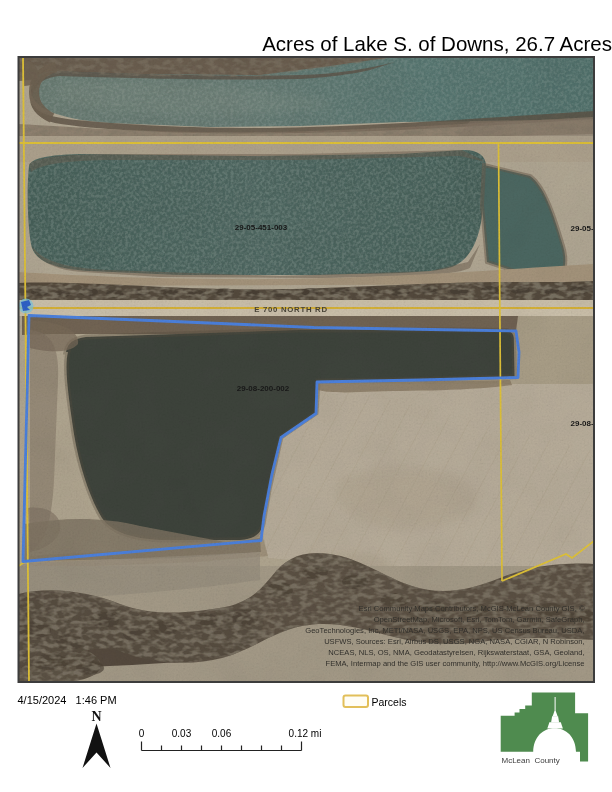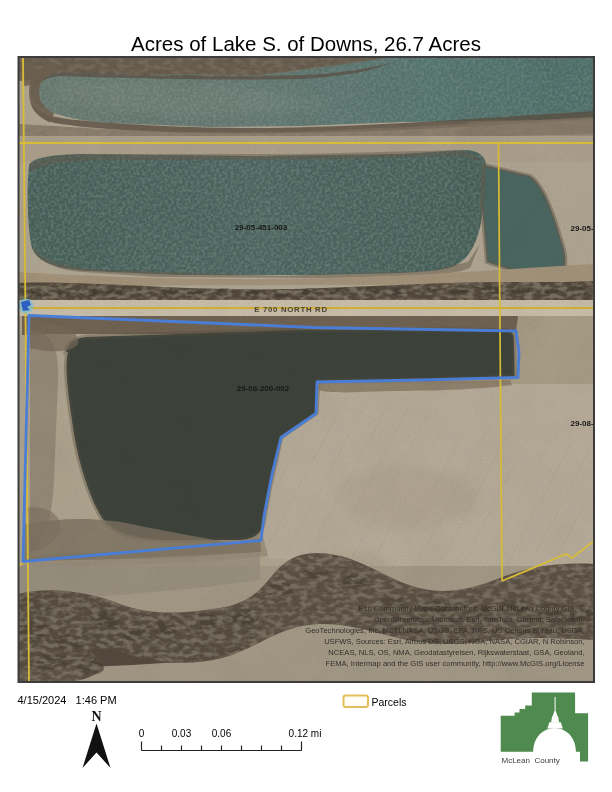--- a/index.html
+++ b/index.html
@@ -293,15 +293,15 @@
 
   <path d="M551.1,722.5 L552.1,716.3 L558.1,716.3 L559.1,722.5 Z" fill="#fff"></path>
 
   <path d="M552.5,716.6 L554.5,711 L555.7,711 L557.7,716.6 Z" fill="#fff"></path>
 
   <rect x="554.6" y="697" width="1" height="14.5" fill="#fff"></rect>
 
   <text x="501.5" y="762.5" font-size="8" fill="#3c3c3c">McLean&nbsp;&nbsp;County</text>
 </svg>
 
-<div style="position:absolute;left:0;top:31.5px;width:612px;text-align:center;font-size:20.5px;color:#000;">Acres of Lake S. of Downs, 26.7 Acres</div>
+<div style="position:absolute;left:0;top:31.5px;width:612px;text-align:right;font-size:20.5px;color:#000;">Acres of Lake S. of Downs, 26.7 Acres</div>
 
 </div>
 
 </body></html>

